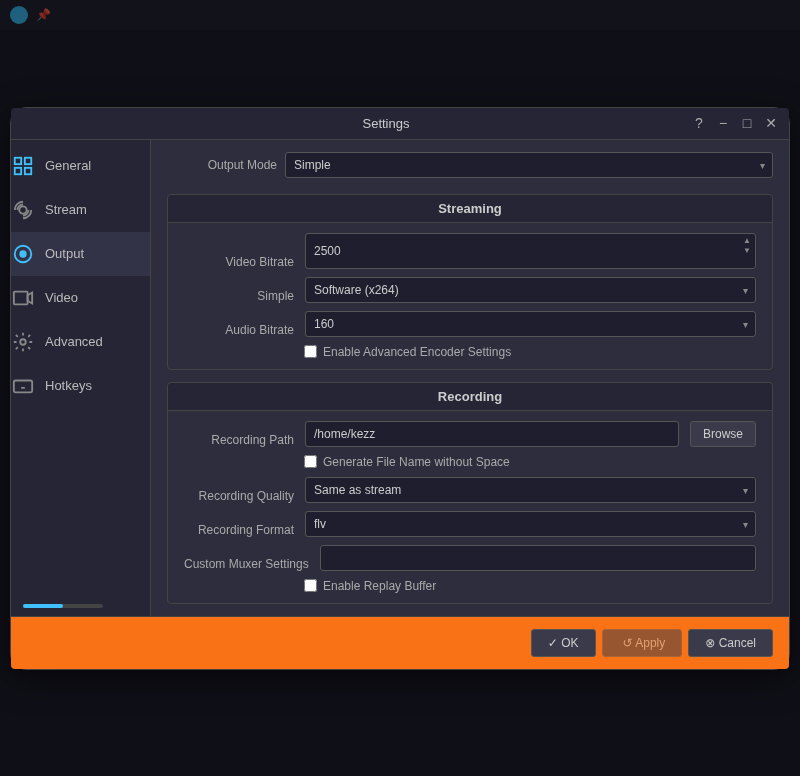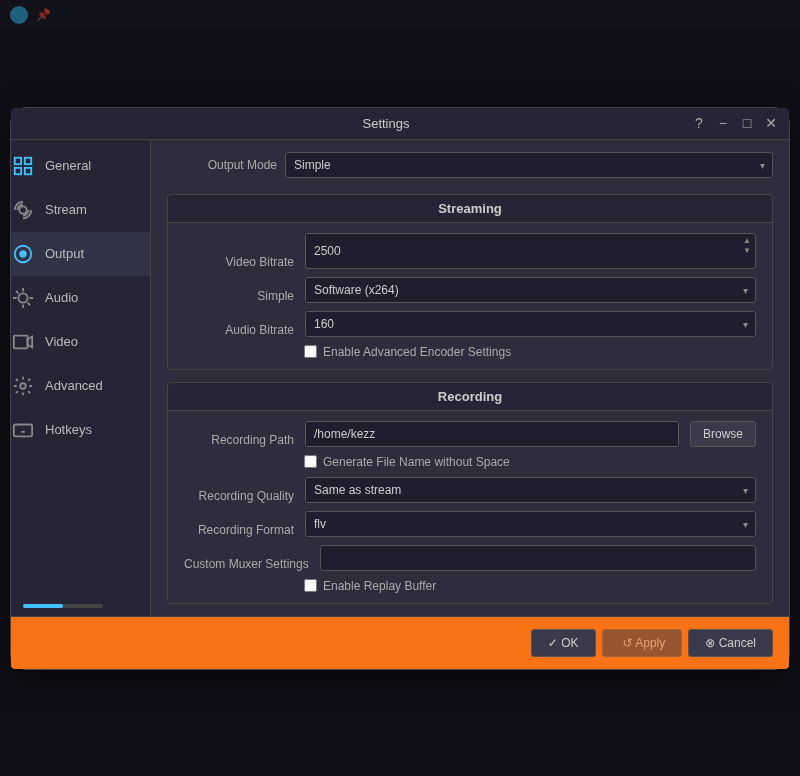--- a/index.html
+++ b/index.html
@@ -369,29 +369,20 @@
         <div class="sidebar-item active">
           <div class="sidebar-icon">
             <svg viewBox="0 0 24 24" fill="none" stroke="#40c0ff" stroke-width="2">
               <circle cx="12" cy="12" r="9" stroke="#40c0ff" fill="none"></circle>
               <circle cx="12" cy="12" r="3" fill="#40c0ff"></circle>
             </svg>
           </div>
           <span>Output</span>
         </div>
 
-        <div class="sidebar-item">
-          <div class="sidebar-icon">
-            <svg viewBox="0 0 24 24" fill="none" stroke="#888" stroke-width="2">
-              <circle cx="12" cy="12" r="5"></circle>
-              <path d="M12 1v4M12 19v4M4.22 4.22l2.83 2.83M16.95 16.95l2.83 2.83M1 12h4M19 12h4"></path>
-            </svg>
-          </div>
-          <span>Audio</span>
-        </div>
 
         <div class="sidebar-item">
           <div class="sidebar-icon">
             <svg viewBox="0 0 24 24" fill="none" stroke="#888" stroke-width="2">
               <rect x="2" y="5" width="15" height="14" rx="1"></rect>
               <path d="M17 9l5-3v12l-5-3V9z"></path>
             </svg>
           </div>
           <span>Video</span>
         </div>

